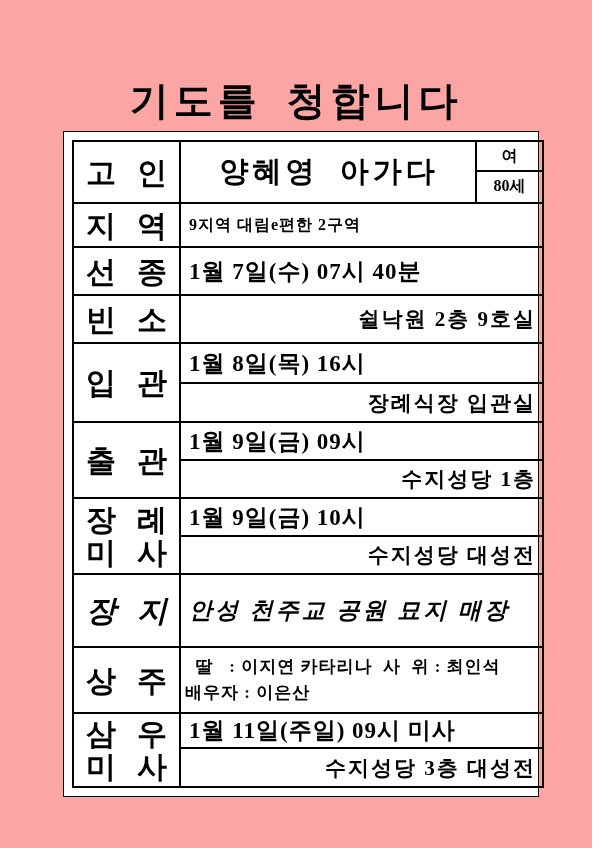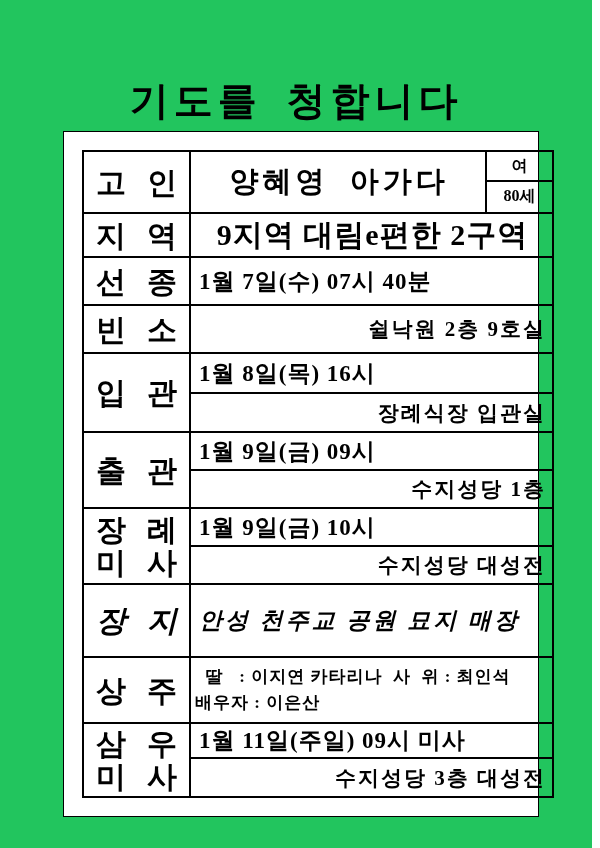--- a/index.html
+++ b/index.html
@@ -7,39 +7,39 @@
   body {
     width: 600px; height: 848px;
     font-family: "Liberation Serif", "DejaVu Serif", serif;
     color: #000000;
     position: relative;
     overflow: hidden;
   }
   .page {
     position: absolute; left: 0; top: 0;
     width: 592px; height: 848px;
-    background: #22c55e;
+    background: #fca5a5;
   }
   .doc-title {
     position: absolute;
     top: 74px; left: 0; width: 100%;
     text-align: center;
     font-size: 39px;
     font-weight: 700;
     letter-spacing: 5px;
     word-spacing: 10px;
     white-space: nowrap;
   }
   
   .table-wrap {
     position: absolute;
     left: 63px; top: 131px;
     width: 476px;
     border: 1px solid #000;
-    padding: 18px;
+    padding: 8px;
     background: #ffffff;
   }
   table.notice {
     border-collapse: collapse;
     table-layout: fixed;
     width: 470px;
   }
   table.notice td {
     border: 2px solid #000;
     vertical-align: middle;
@@ -64,21 +64,21 @@
     padding: 0 6px 0 8px;
     white-space: nowrap;
     border-radius: 23px;
   }
   .val-name {
     text-align: center;
     font-size: 29px;
     letter-spacing: 4px;
     word-spacing: 10px;
   }
-  .val-region { font-size: 30px; letter-spacing: 1px; text-align: center; }
+  .val-region { font-size: 16px; letter-spacing: 1px; }
   .val-date   { font-size: 23px; letter-spacing: 1px; }
   .val-place  { font-size: 21px; letter-spacing: 2px; text-align: right; }
   .val-site   { font-size: 23px; letter-spacing: 3px; }
 
   td.gender-age { padding: 0; }
   td.gender-age .ga-cell {
     height: 29px;
     display: flex; align-items: center; justify-content: center;
     font-size: 16px; font-weight: 700;
   }

